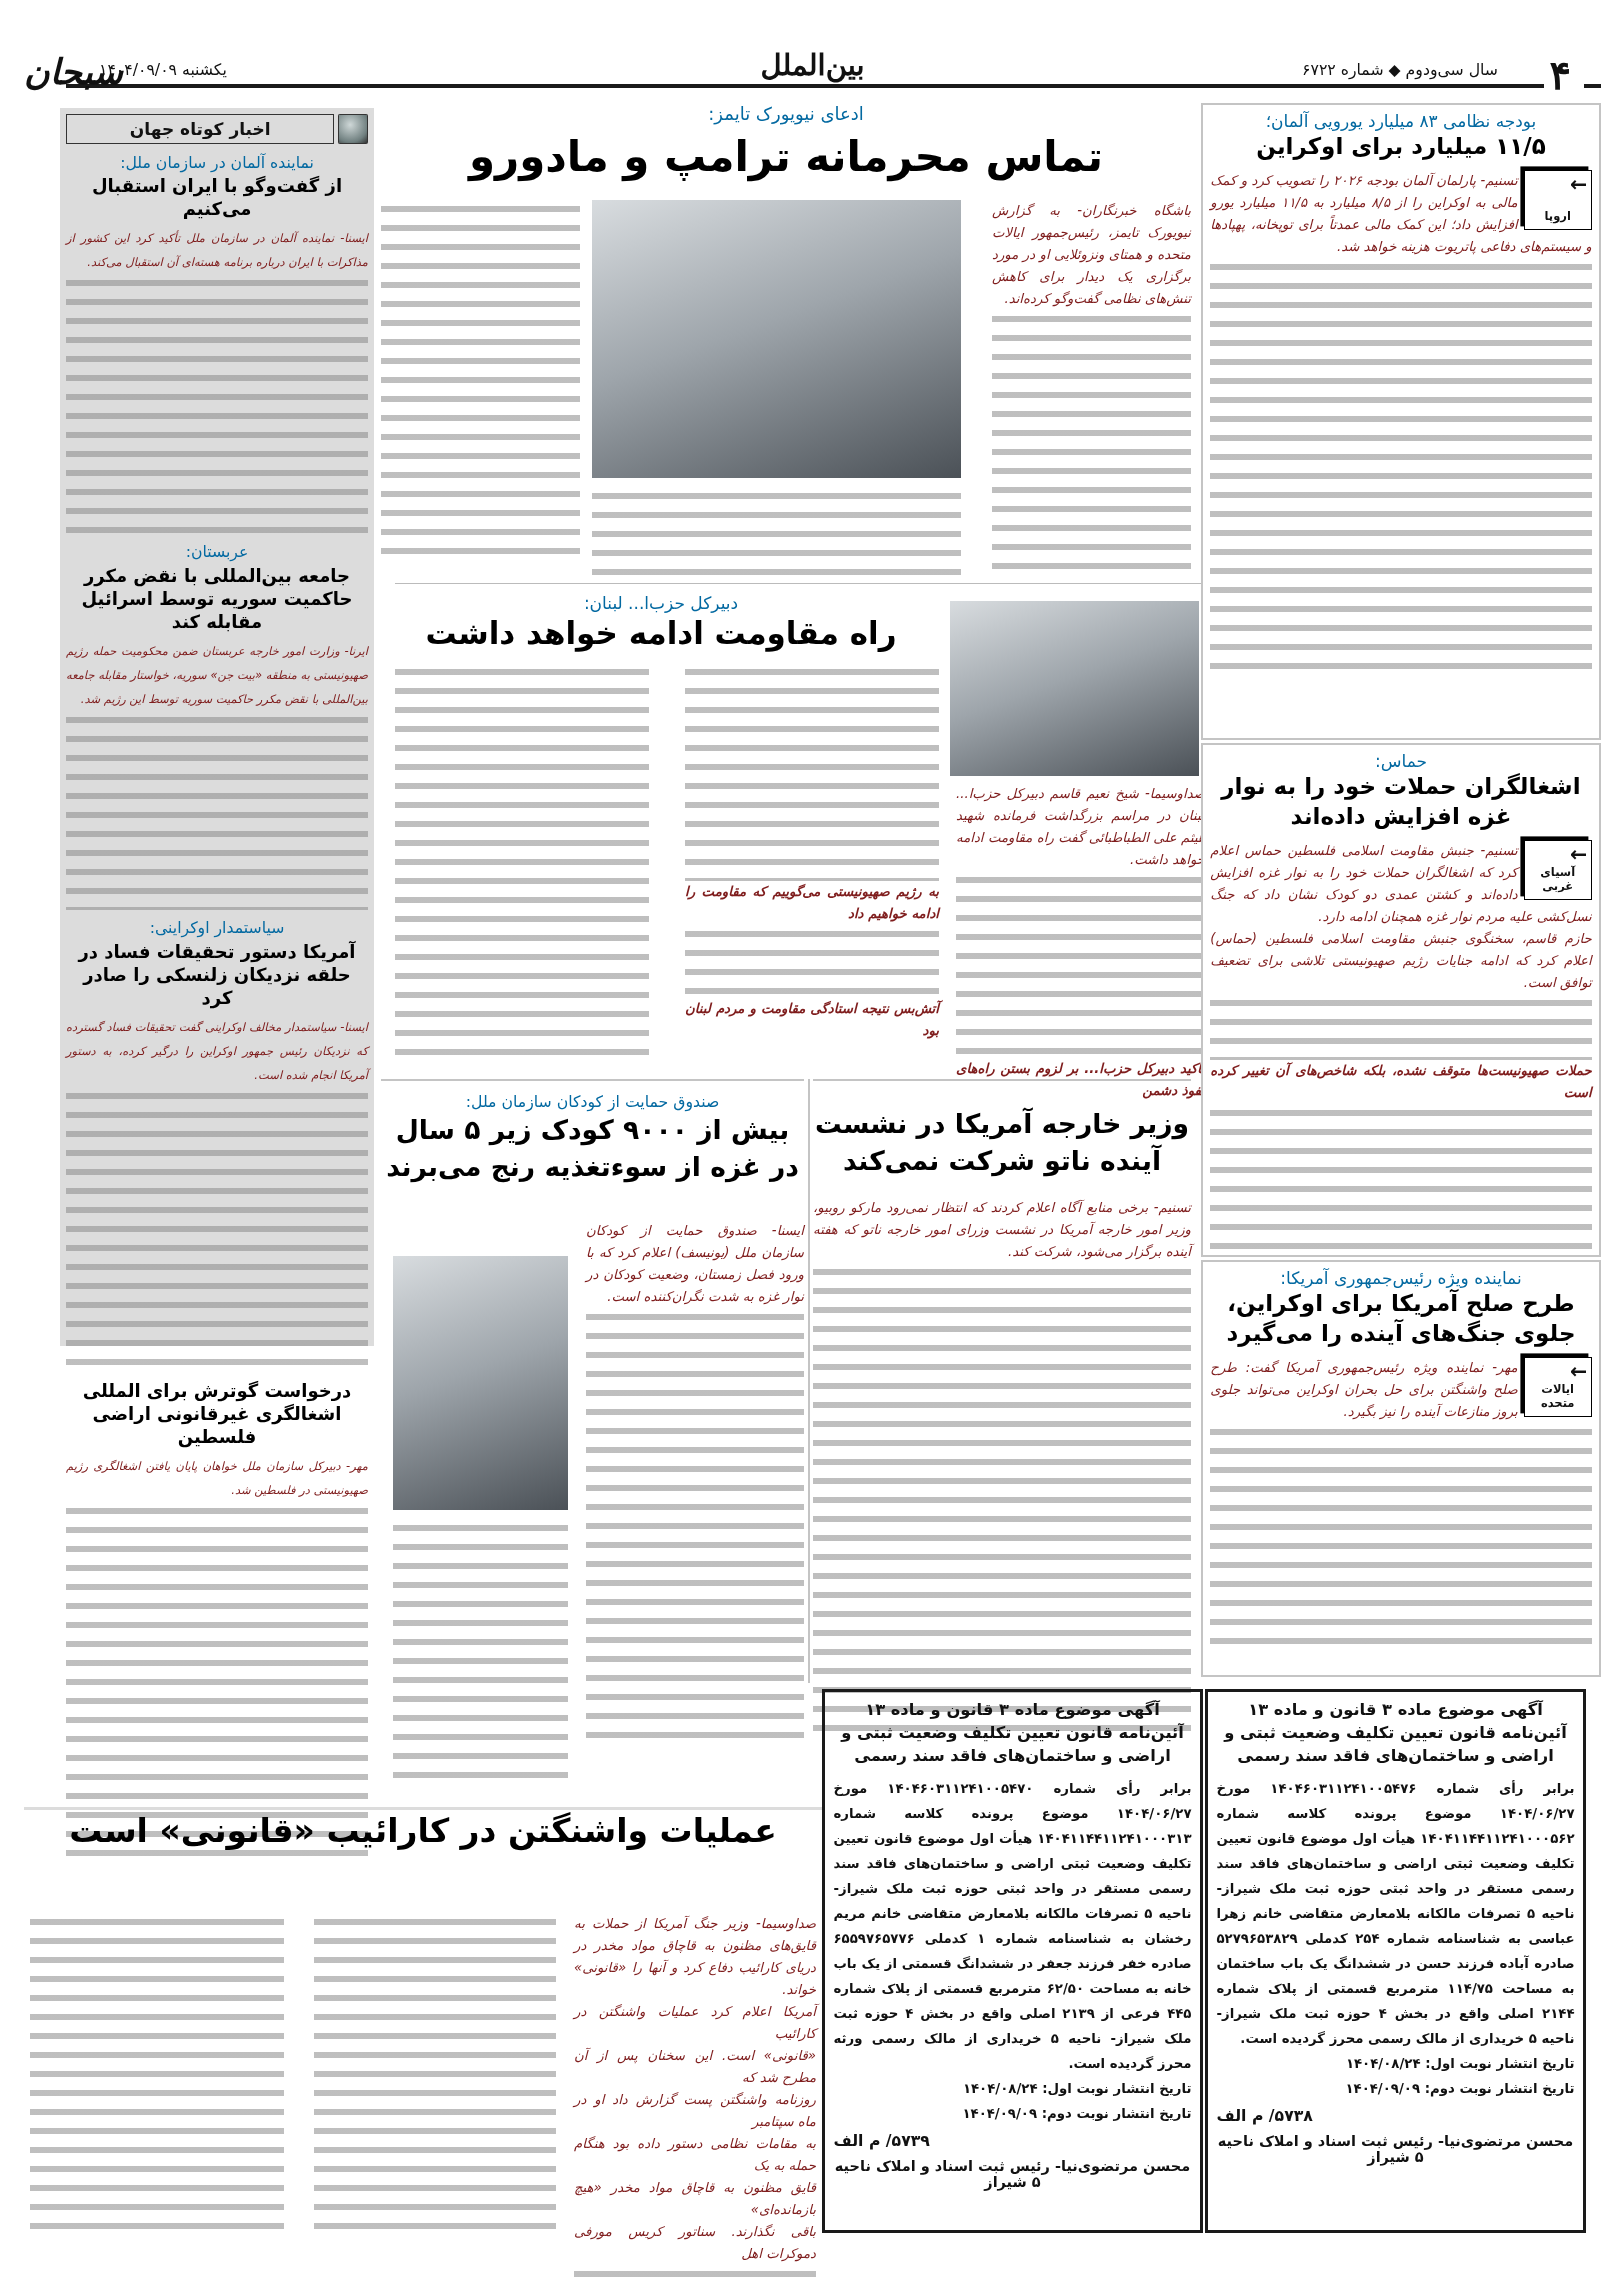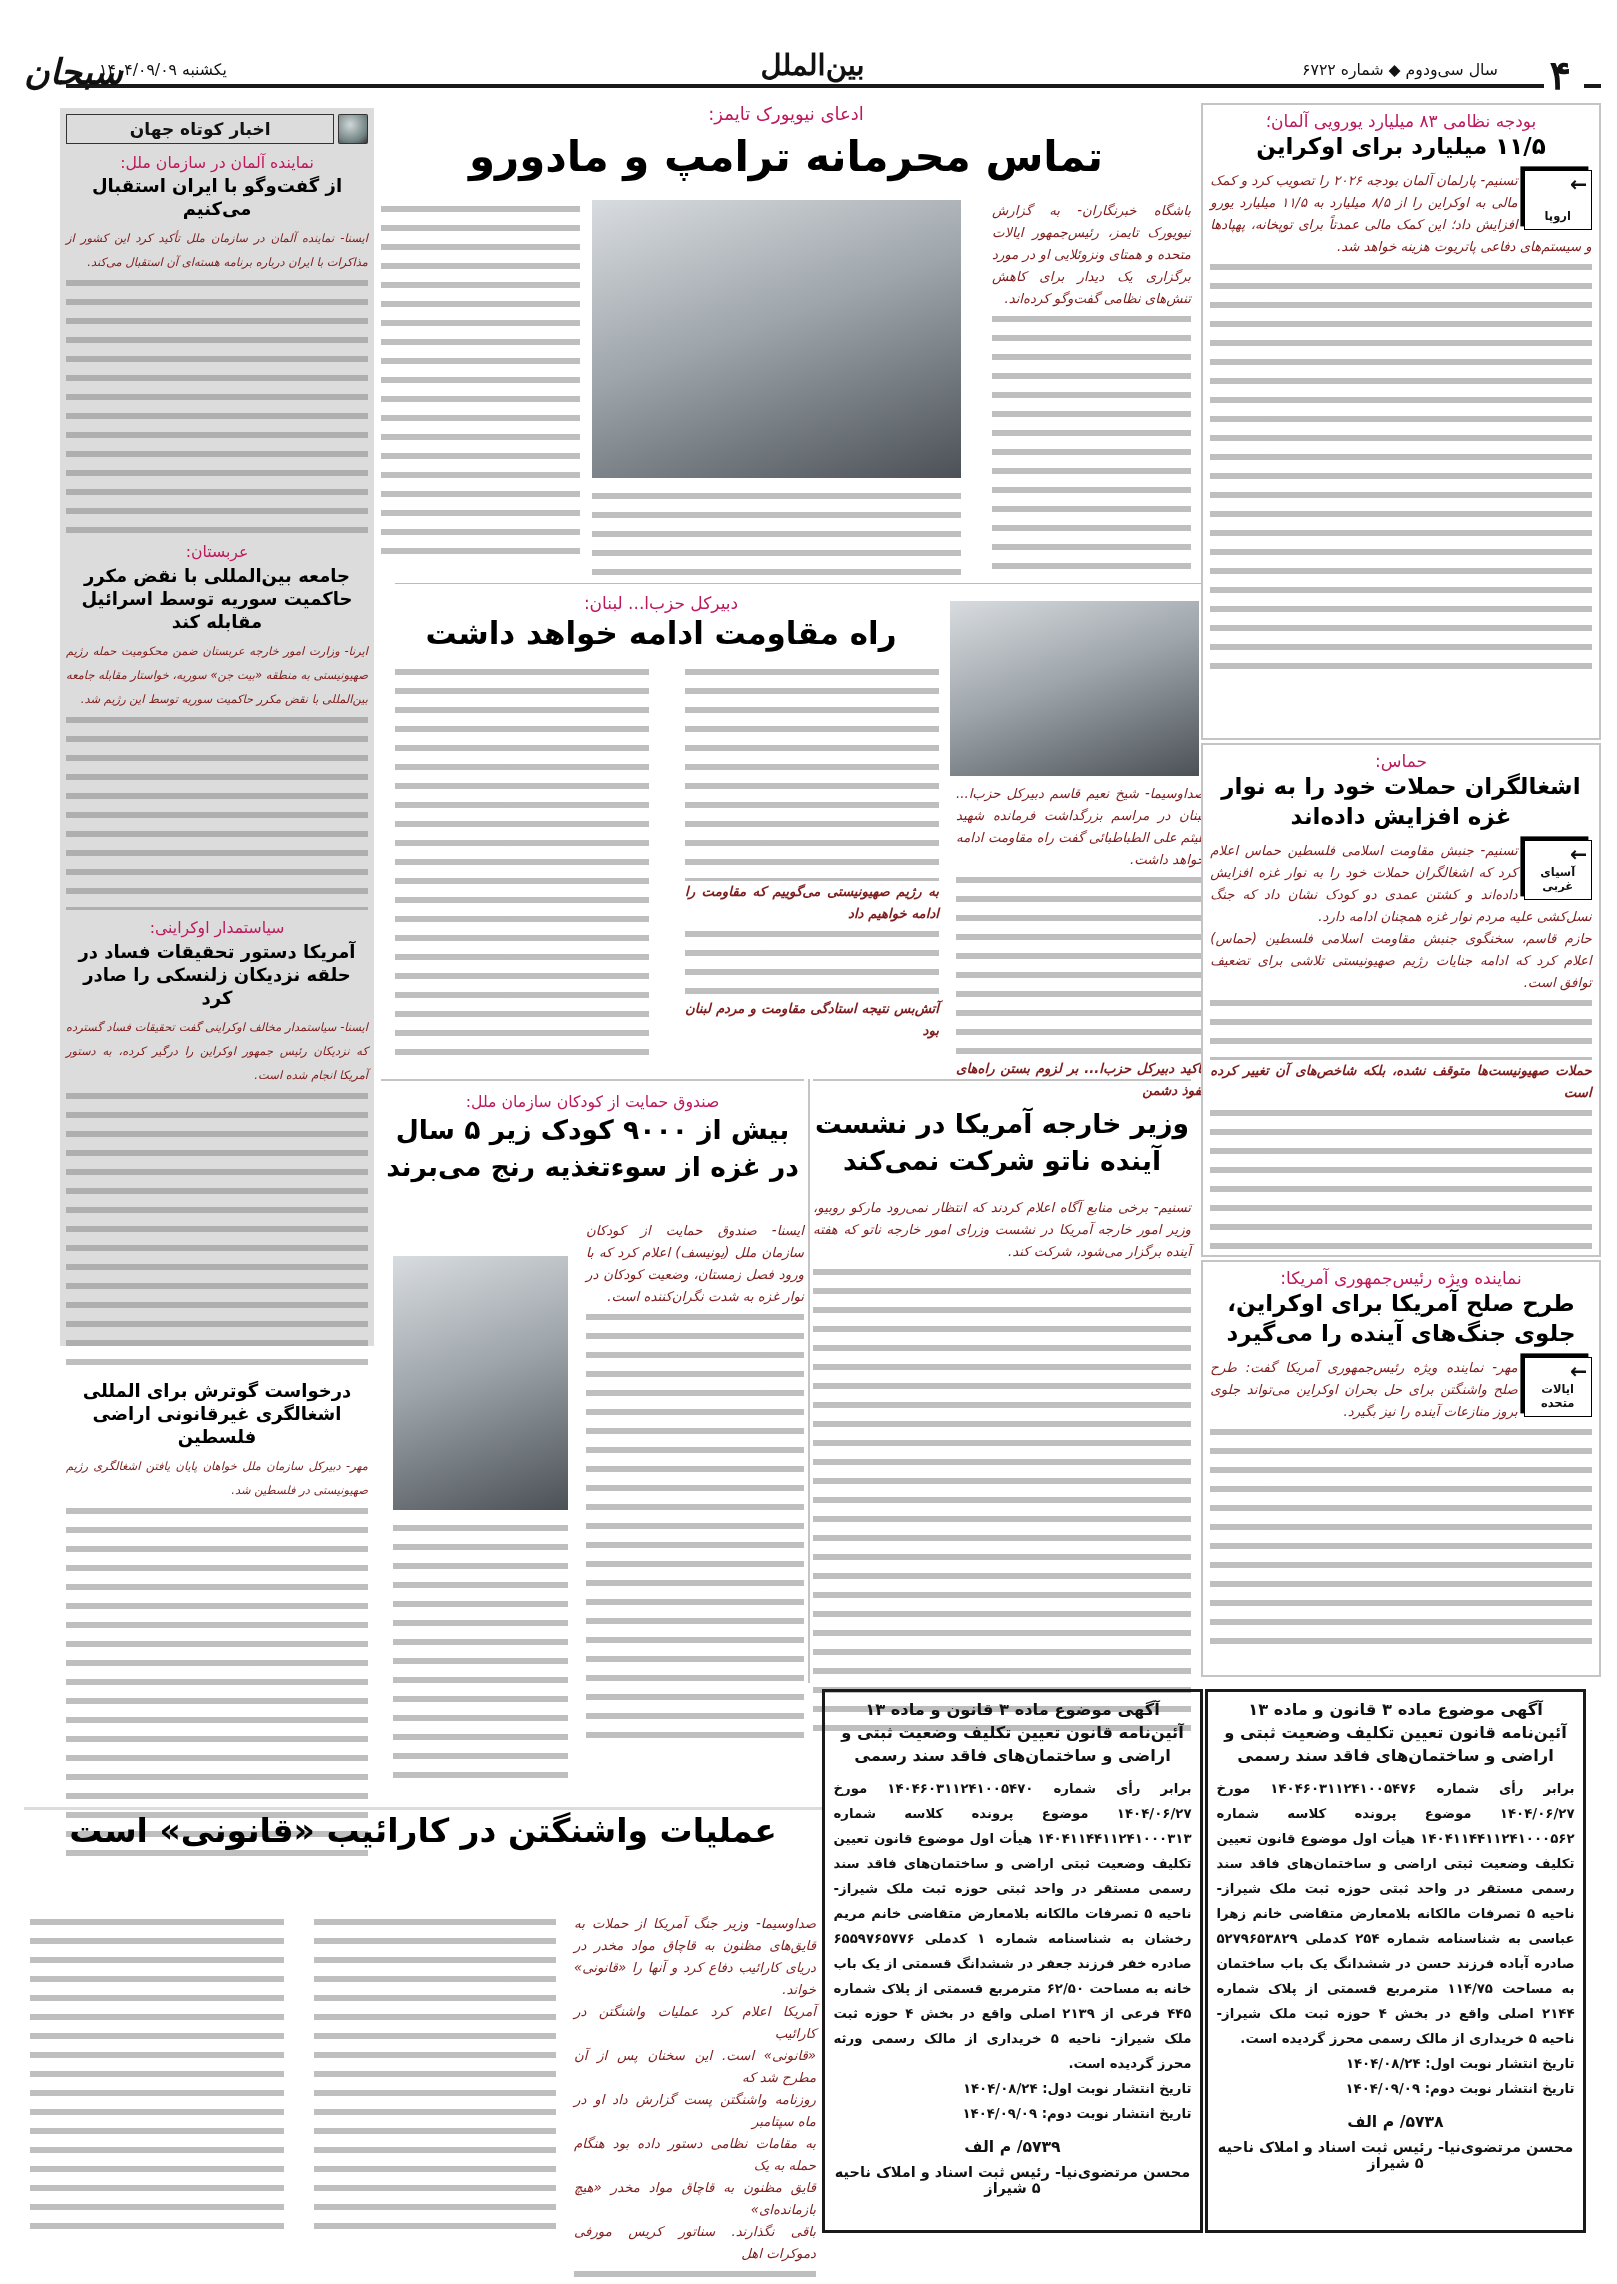--- a/index.html
+++ b/index.html
@@ -10,21 +10,21 @@
   .masthead { position: absolute; top: 57px; left: 24px; width: 1577px; height: 42px; }
   .mast-rule { position: absolute; left: 42px; right: 57px; top: 27px; height: 4.2px; background: #1a1a1a; }
   .mast-dash { position: absolute; right: 0; top: 27px; width: 17px; height: 4.2px; background: #1a1a1a; }
   .page-num { position: absolute; right: 24px; top: -6px; font: bold 40px "DejaVu Serif", serif; background: #fff; padding: 0 6px; }
   .issue { position: absolute; right: 97px; top: 3px; font-size: 15.7px; background: #fff; padding: 0 6px; }
   .section-title { position: absolute; left: 50%; transform: translateX(-50%); top: -9px; font: bold 29px "DejaVu Serif", serif; background: #fff; padding: 0 11px; }
   .date { position: absolute; left: 69px; top: 3px; font-size: 15.7px; background: #fff; padding: 0 6px; }
   .logo { position: absolute; left: 0; top: -6px; font: italic bold 35px "DejaVu Serif", serif; }
 
   .col-text { font-size: 13.3px; line-height: 22px; text-align: justify; color: #7f1d1d; font-style: italic; }
-  .kicker { color: #be185d; font-size: 18px; text-align: center; }
+  .kicker { color: #0369a1; font-size: 18px; text-align: center; }
   .hl { font-weight: bold; text-align: center; color: #000; }
 
   
   .sidebar { position: absolute; left: 60px; top: 108px; width: 314px; height: 1238px; background: #dcdcdc; padding: 6px; }
   .sb-head { display: flex; gap: 3.6px; height: 30px; }
   .sb-globe { width: 30px; height: 30px; border: 1.2px solid #333; background: radial-gradient(circle at 40% 35%, #cfd8d8, #6f7f7f 70%, #333); border-radius: 1.2px; }
   .sb-title { flex: 1; border: 1.2px solid #333; text-align: center; font: bold 17px "DejaVu Sans", sans-serif; line-height: 28px; }
   .sb-story { margin-top: 8.5px; }
   .sb-story .kicker { font-size: 15.7px; margin-bottom: 2.4px; }
   .sb-story .hl { font-size: 18px; line-height: 23px; margin-bottom: 6px; }
@@ -61,21 +61,21 @@
 
   
   .bottom { position: absolute; left: 24px; top: 1807px; width: 798px; height: 447px; border-top: 3.6px solid #dcdcdc; }
   .bottom .kicker { font-size: 17px; margin-top: 12px; }
   .bottom .hl { font-size: 33px; line-height: 42px; }
 
   
   .ad { position: absolute; top: 1689px; width: 381px; height: 544px; border: 3px solid #1a1a1a; padding: 6px 8.5px; }
   .ad .ad-title { font: bold 16.3px "DejaVu Sans", sans-serif; text-align: center; line-height: 23px; margin-bottom: 8.5px; }
   .ad .ad-body { font: bold 13.3px "DejaVu Sans", sans-serif; line-height: 25px; text-align: justify; }
-  .ad .ad-code { font: bold 15.7px "DejaVu Sans", sans-serif; text-align: center; margin-top: 11px; }
+  .ad .ad-code { font: bold 15.7px "DejaVu Sans", sans-serif; text-align: left; margin-top: 5px; }
   .ad .ad-sign { font: bold 14.5px "DejaVu Sans", sans-serif; text-align: center; margin-top: 8.5px; }
 
   .vrule { position: absolute; width: 1.8px; background: #c4c4c4; }
 </style>
 </head>
 <body>
 
 <div class="masthead">
   <div class="mast-rule"></div>
   <div class="mast-dash"></div>

